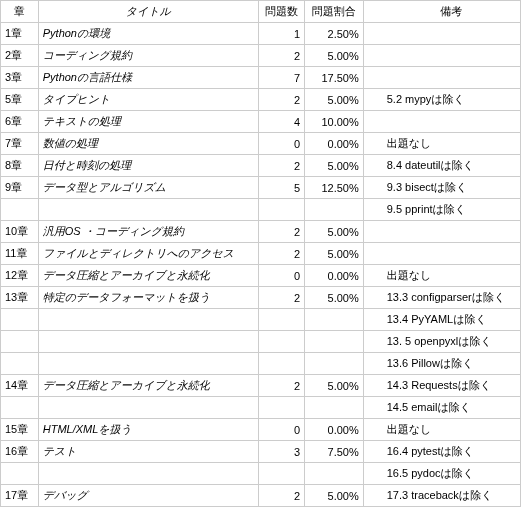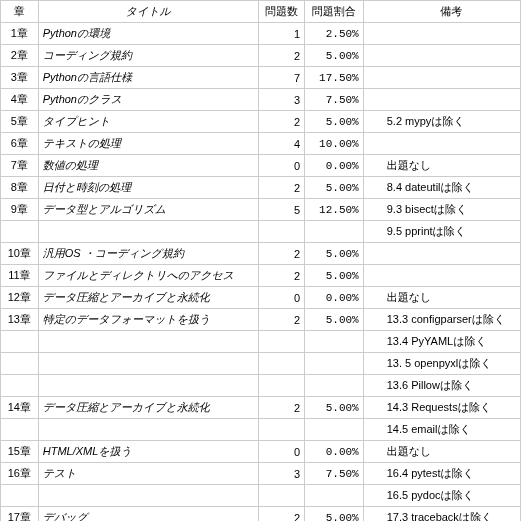--- a/index.html
+++ b/index.html
@@ -26,23 +26,23 @@
     vertical-align: middle;
   }
   th {
     font-weight: normal;
     text-align: center;
     background: #fff;
   }
   .col-chapter { width: 36px; text-align: left; }
   .col-title   { width: 210px; text-align: left; font-style: italic; }
   .col-count   { width: 44px; text-align: right; }
-  .col-ratio   { width: 56px; text-align: right; font-family: Liberation Mono, monospace; }
+  .col-ratio   { width: 56px; text-align: right; }
   .col-note    { width: 150px; text-align: left; padding-left: 23px; }
-  td.col-chapter, th.col-chapter { text-align: center; }
+  td.col-chapter, th.col-chapter { text-align: left; }
   th.col-chapter, th.col-title, th.col-count, th.col-ratio, th.col-note { text-align: center; }
 </style>
 </head>
 <body>
 
 <table>
   <thead>
     <tr>
       <th class="col-chapter">章</th>
       <th class="col-title">タイトル</th>
@@ -67,27 +67,20 @@
         <td class="col-note"></td>
       </tr>
       <tr>
         <td class="col-chapter">3章</td>
         <td class="col-title">Pythonの言語仕様</td>
         <td class="col-count">7</td>
         <td class="col-ratio">17.50%</td>
         <td class="col-note"></td>
       </tr>
       <tr>
-        <td class="col-chapter">4章</td>
-        <td class="col-title">Pythonのクラス</td>
-        <td class="col-count">3</td>
-        <td class="col-ratio">7.50%</td>
-        <td class="col-note"></td>
-      </tr>
-      <tr>
         <td class="col-chapter">5章</td>
         <td class="col-title">タイプヒント</td>
         <td class="col-count">2</td>
         <td class="col-ratio">5.00%</td>
         <td class="col-note">5.2 mypyは除く</td>
       </tr>
       <tr>
         <td class="col-chapter">6章</td>
         <td class="col-title">テキストの処理</td>
         <td class="col-count">4</td>

